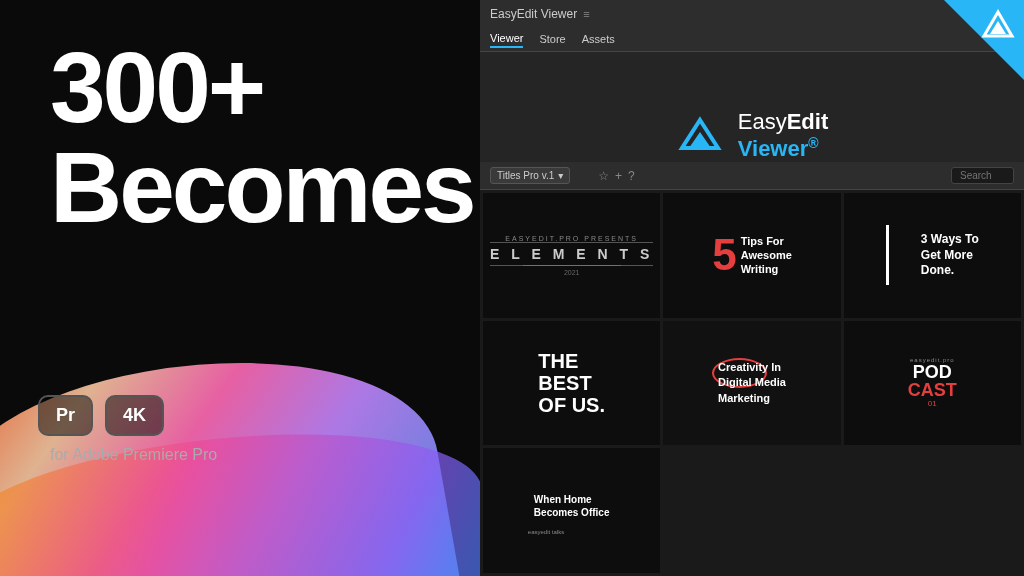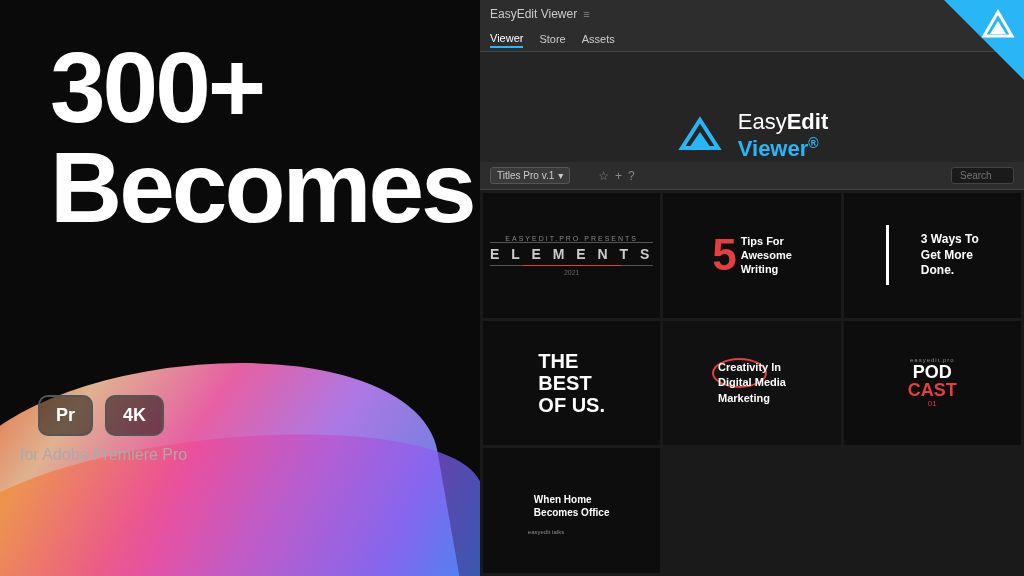--- a/index.html
+++ b/index.html
@@ -498,21 +498,21 @@
     <div class="titles-row">
       <div class="titles-text">Becomes</div>
       <div class="pro-badge">PRO</div>
     </div>
   </div>
 
   <div class="badges-row" style="padding-left:38px;">
     <div class="badge-box">Pr</div>
     <div class="badge-box">4K</div>
   </div>
-  <div class="for-premiere" style="padding-left:20px;margin-top:10px;">for Adobe Premiere Pro</div>
+  <div class="for-premiere" style="padding-left:50px;margin-top:10px;">for Adobe Premiere Pro</div>
 </div>
 
 <div class="right-panel">
 
   <div class="corner-bookmark">
     <div class="corner-bookmark-bg"></div>
     <div class="corner-logo">
       <svg width="36" height="36" viewBox="0 0 36 36">
         <polygon points="18,4 32,28 4,28" fill="none" stroke="#fff" stroke-width="3"></polygon>
         <polygon points="18,13 26,26 10,26" fill="#fff"></polygon>

